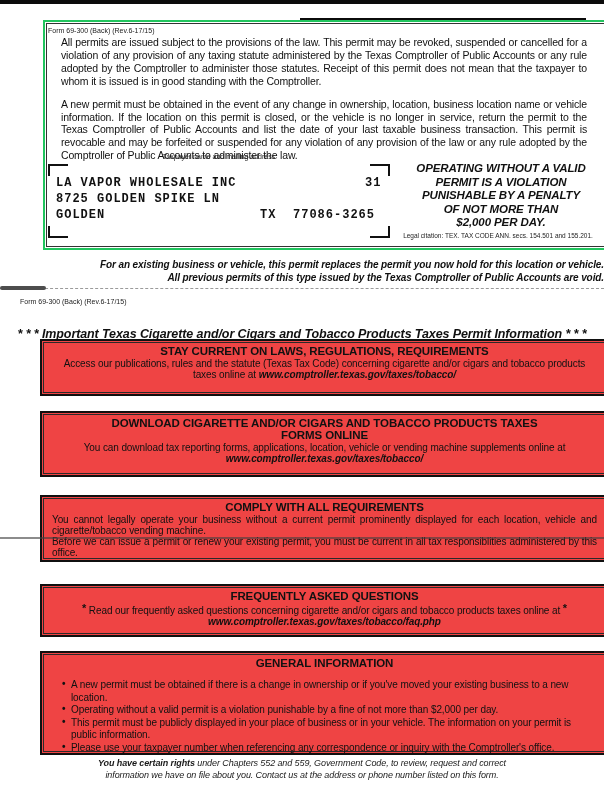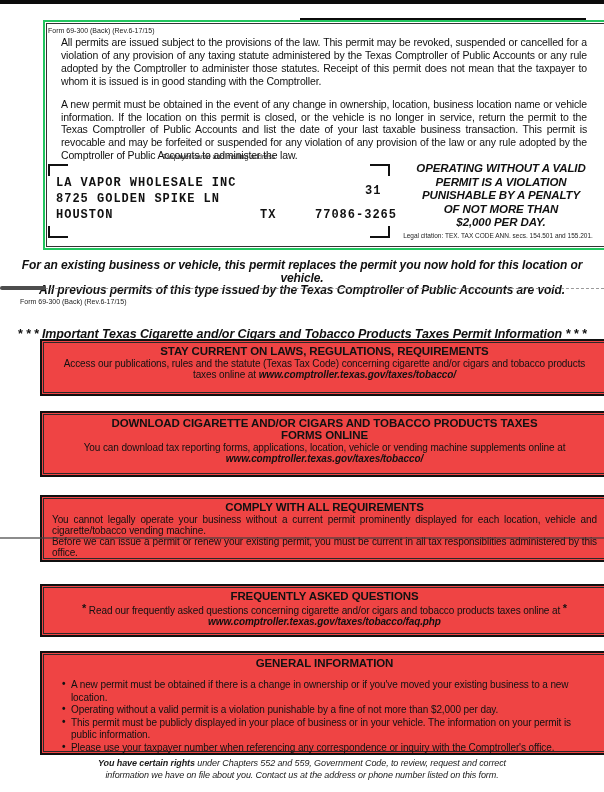--- a/index.html
+++ b/index.html
@@ -23,32 +23,32 @@
   .terms p { margin:0 0 10px 0; font-size:10.5px; line-height:12.9px; text-align:justify; letter-spacing:-0.15px; }
   .tp-label { position:absolute; left:3px; top:131px; width:342px; text-align:center; font-size:7px; color:#222; }
   .brackets { position:absolute; left:3px; top:142px; width:342px; height:74px; }
   .bk { position:absolute; width:18px; height:10px; }
   .bk.tl { left:0; top:0; border-left:2px solid #111; border-top:2px solid #111; }
   .bk.tr { right:0; top:0; border-right:2px solid #111; border-top:2px solid #111; }
   .bk.bl { left:0; bottom:0; border-left:2px solid #111; border-bottom:2px solid #111; }
   .bk.br { right:0; bottom:0; border-right:2px solid #111; border-bottom:2px solid #111; }
   .addr { font-family:"Liberation Mono","DejaVu Sans Mono",monospace; font-weight:bold; font-size:12px; letter-spacing:1px; white-space:pre; }
   .addr-name { position:absolute; left:8px; top:12px; }
-  .addr-code { position:absolute; left:317px; top:12px;margin-top:8px; }
+  .addr-code { position:absolute; left:317px; top:12px; }
   .addr-street { position:absolute; left:8px; top:28px; }
   .addr-city { position:absolute; left:8px; top:44px; }
   .addr-state { position:absolute; left:212px; top:44px; }
-  .addr-zip { position:absolute; left:245px; top:44px;margin-left:22px; }
+  .addr-zip { position:absolute; left:245px; top:44px; }
   .warning { position:absolute; left:358px; top:140px; width:196px; text-align:center;
              font-weight:bold; font-style:italic; font-size:11.5px; line-height:13.5px; letter-spacing:-0.1px; }
   .legal { position:absolute; left:352px; top:210px; width:202px; text-align:center; font-size:6.5px; color:#222; }
 
   
-  .replace-note { position:absolute; left:0; top:259px; width:604px; text-align:center;
-                  font-weight:bold; font-style:italic; font-size:12px; line-height:12.5px; letter-spacing:-0.1px; }
+  .replace-note { position:absolute; left:0; top:259px; width:604px; text-align:right;
+                  font-weight:bold; font-style:italic; font-size:10px; line-height:12.5px; letter-spacing:-0.1px; }
   .form-no-2 { position:absolute; left:20px; top:298px; font-size:7px; color:#222; }
   .info-title { position:absolute; left:0; top:311px; width:604px; text-align:center; white-space:nowrap;
                 font-weight:bold; font-style:italic; font-size:12.5px; letter-spacing:-0.1px;margin-top:16px; }
 
   
   .ibox { position:absolute; left:40px; width:569px; border:2px solid #101010; box-sizing:border-box; background:#ef4444; }
   .ibox::before { content:""; position:absolute; inset:1px; border:1px solid #2a2a2a; pointer-events:none; }
   .ibox-c { padding:3px 10px 0 10px; }
   .ibox h3 { margin:1px auto 1px auto; text-align:center; font-size:11.5px; letter-spacing:-0.1px; }
   .ibox p { margin:0; font-size:10px; line-height:11px; letter-spacing:-0.1px; }
@@ -82,21 +82,21 @@
     </div>
     <div class="tp-label">Taxpayer name and mailing address</div>
     <div class="brackets">
       <span class="bk tl"></span>
       <span class="bk tr"></span>
       <span class="bk bl"></span>
       <span class="bk br"></span>
       <span class="addr addr-name">LA VAPOR WHOLESALE INC</span>
       <span class="addr addr-code">31</span>
       <span class="addr addr-street">8725 GOLDEN SPIKE LN</span>
-      <span class="addr addr-city">HOUSTON</span>
+      <span class="addr addr-city">GOLDEN</span>
       <span class="addr addr-state">TX</span>
       <span class="addr addr-zip">77086-3265</span>
     </div>
     <div class="warning">
       <div>OPERATING WITHOUT A VALID</div>
       <div>PERMIT IS A VIOLATION</div>
       <div>PUNISHABLE BY A PENALTY</div>
       <div>OF NOT MORE THAN</div>
       <div>$2,000 PER DAY.</div>
     </div>

